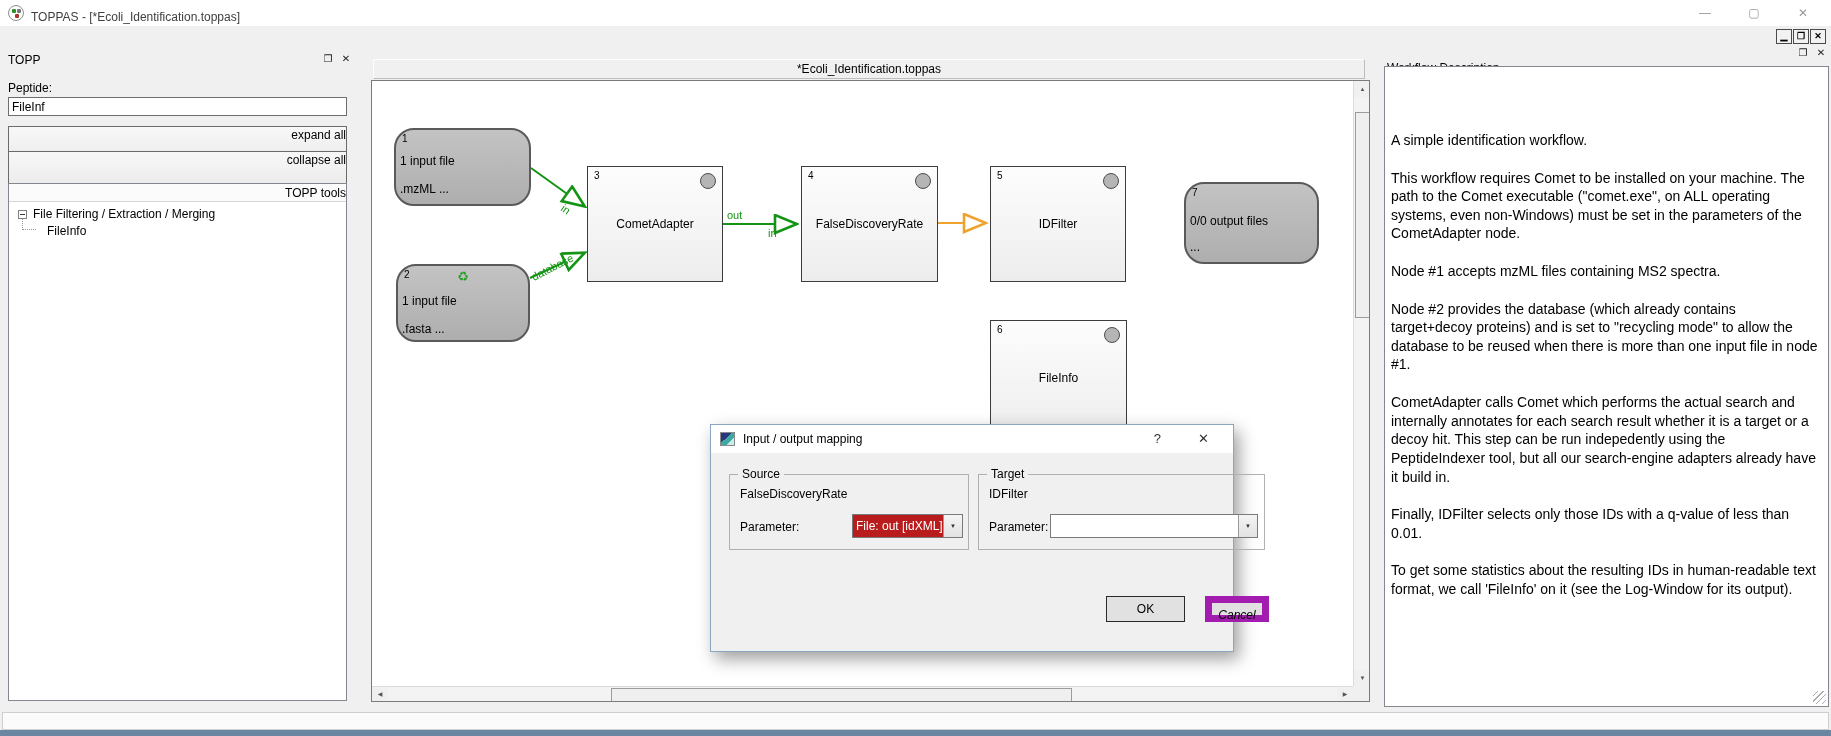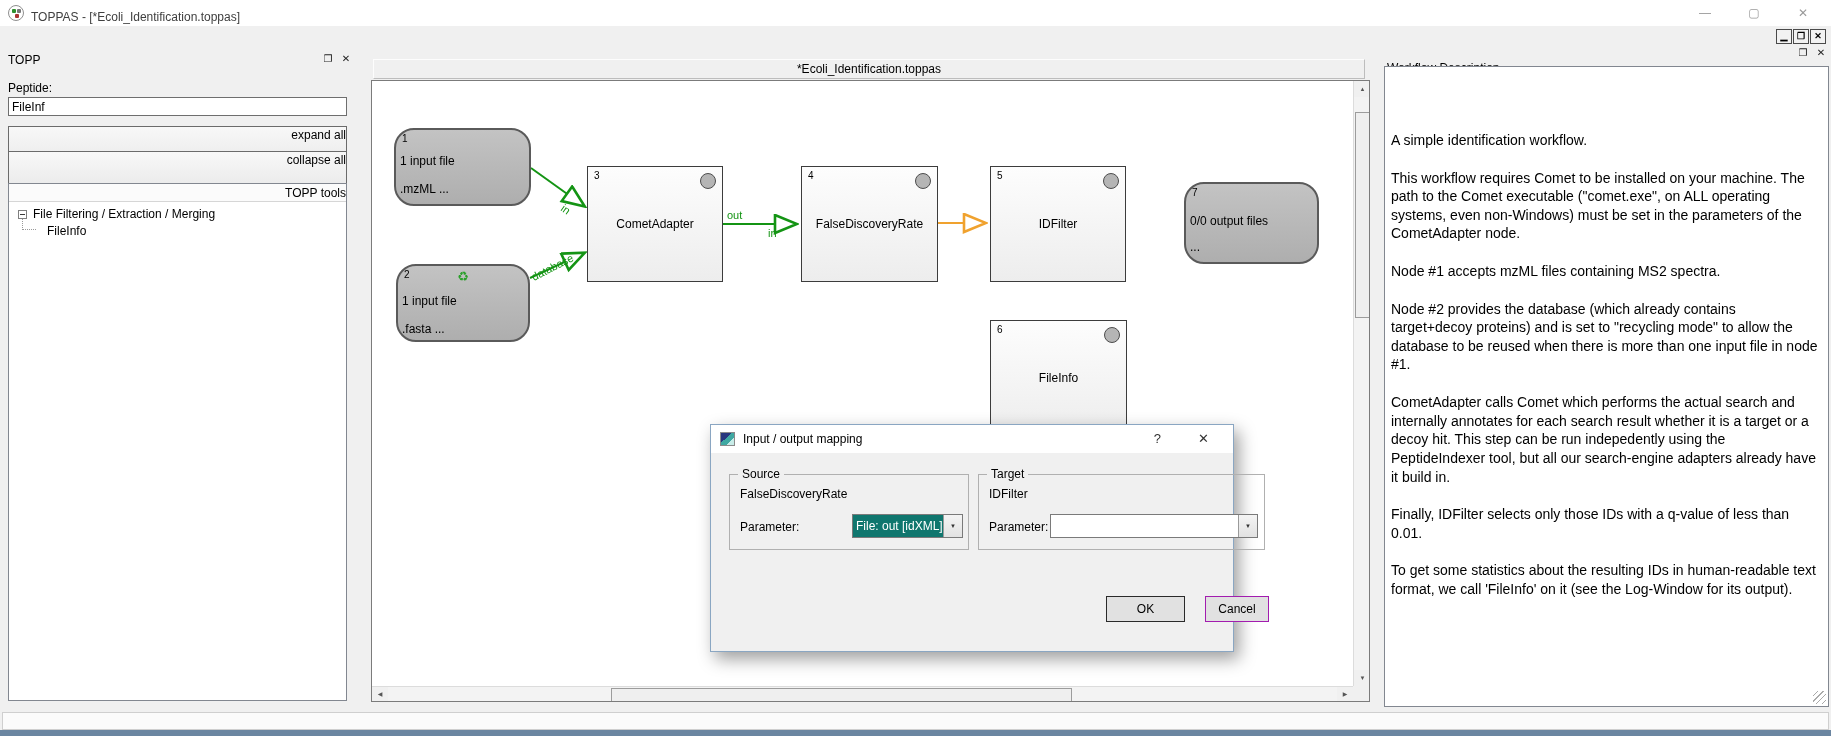--- a/index.html
+++ b/index.html
@@ -125,29 +125,29 @@
   .dlg-close { position:absolute; right:24px; top:6px; font-size:13px; color:#333; }
   .grp { position:absolute; border:1px solid #b0b0b0; }
   .grp-label { position:absolute; left:8px; top:-8px; background:#f0f0f0; padding:0 4px; font-size:12px; }
   #grp-source { left:18px; top:49px; width:240px; height:76px; }
   #grp-target { left:267px; top:49px; width:287px; height:76px; }
   .grp-node-name { position:absolute; left:10px; top:12px; }
   .grp-param-label { position:absolute; left:10px; top:45px; }
   .combo { position:absolute; height:24px; border:1px solid #7a7a7a; background:#fff; display:flex; }
   #combo-source { left:122px; top:39px; width:111px; }
   #combo-target { left:71px; top:39px; width:208px; }
-  .combo-value-sel { flex:1; background:#0f766e; color:#fff; font-size:12px; line-height:22px;
+  .combo-value-sel { flex:1; background:#b91c1c; color:#fff; font-size:12px; line-height:22px;
     padding:0 3px; white-space:nowrap; overflow:hidden; }
   .combo-value-empty { flex:1; background:#fff; }
   .combo-btn { width:19px; background:linear-gradient(#f4f4f4,#e2e2e2); border-left:1px solid #9a9a9a;
     text-align:center; font-size:6px; line-height:22px; color:#333; }
   .dlg-btn { position:absolute; top:171px; height:26px; background:#e1e1e1; text-align:center;
     font-size:12px; line-height:24px; }
   #btn-ok { left:395px; width:79px; border:1px solid #2a2a2a; }
-  #btn-cancel { left:494px; width:64px; border:1px solid #a21caf; }
+  #btn-cancel { left:494px; width:64px; border:7px solid #a21caf;font-style:italic; }
   
   .statusbar { position:absolute; left:2px; top:712px; width:1827px; height:18px;
     background:#fbfbfb; border:1px solid #cfcfcf; }
   .bottom-band { position:absolute; left:0; top:730px; width:1831px; height:6px; background:#6b86a1; }
 </style>
 </head>
 <body>
 
 <div id="app">
 

